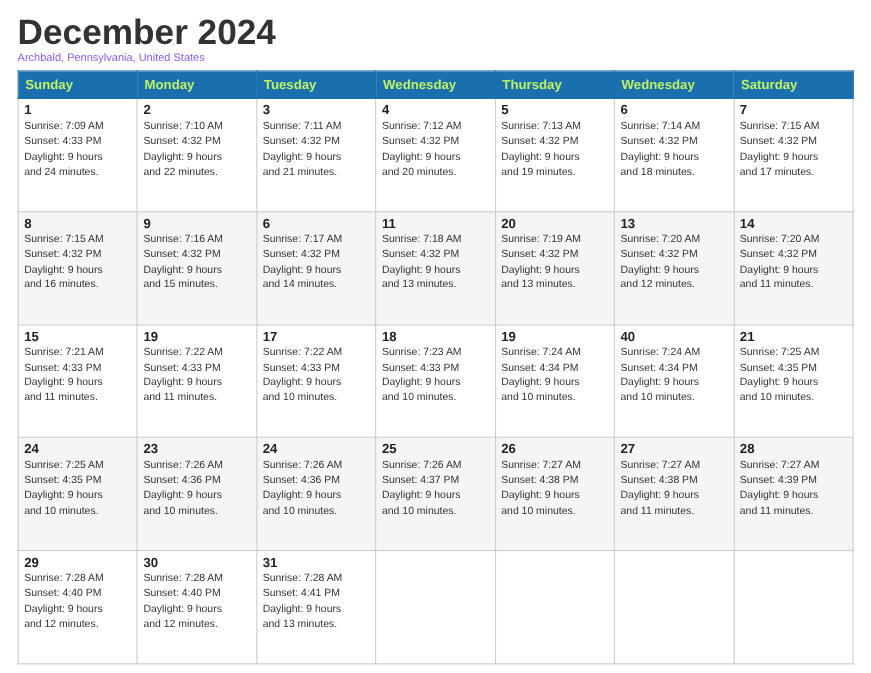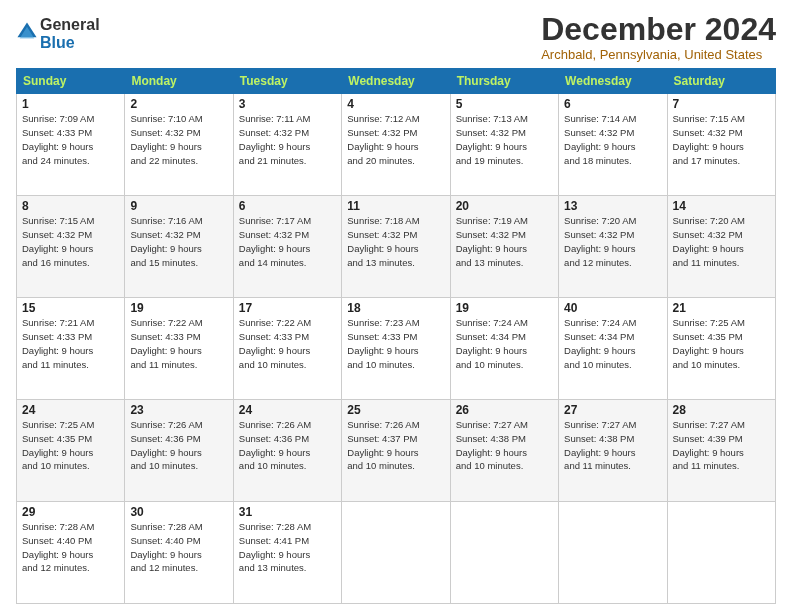--- a/index.html
+++ b/index.html
@@ -53,22 +53,22 @@
     .title-block {
       text-align: left;
     }
     .main-title {
       font-size: 32px;
       font-weight: bold;
       color: #333;
       line-height: 1.1;
     }
     .subtitle {
-      font-size: 13px;
-      color: #a16207;
+      font-size: 10px;
+      color: #8b5cf6;
     }
     .calendar-table {
       width: 100%;
       border-collapse: collapse;
       flex: 1;
     }
     .calendar-table th {
       background-color: #1a6faf;
       color: #bef264;
       text-align: left;
@@ -101,30 +101,20 @@
     }
     .empty-cell {
       background: #fff !important;
     }
   </style>
 </head>
 <body>
 
 <div class="page">
   <div class="header">
-    <div class="logo">
-      <svg class="logo-icon" viewBox="0 0 30 30" xmlns="http://www.w3.org/2000/svg">
-        <polygon points="15,2 28,22 2,22" fill="#1a6faf"></polygon>
-        <polygon points="15,8 25,24 5,24" fill="#4da6e0" opacity="0.6"></polygon>
-      </svg>
-      <div class="logo-text">
-        <span class="logo-general">General</span>
-        <span class="logo-blue">Blue</span>
-      </div>
-    </div>
     <div class="title-block">
       <div class="main-title">December 2024</div>
       <div class="subtitle">Archbald, Pennsylvania, United States</div>
     </div>
   </div>
 
   <table class="calendar-table">
     <thead>
       <tr>
         <th>Sunday</th>

